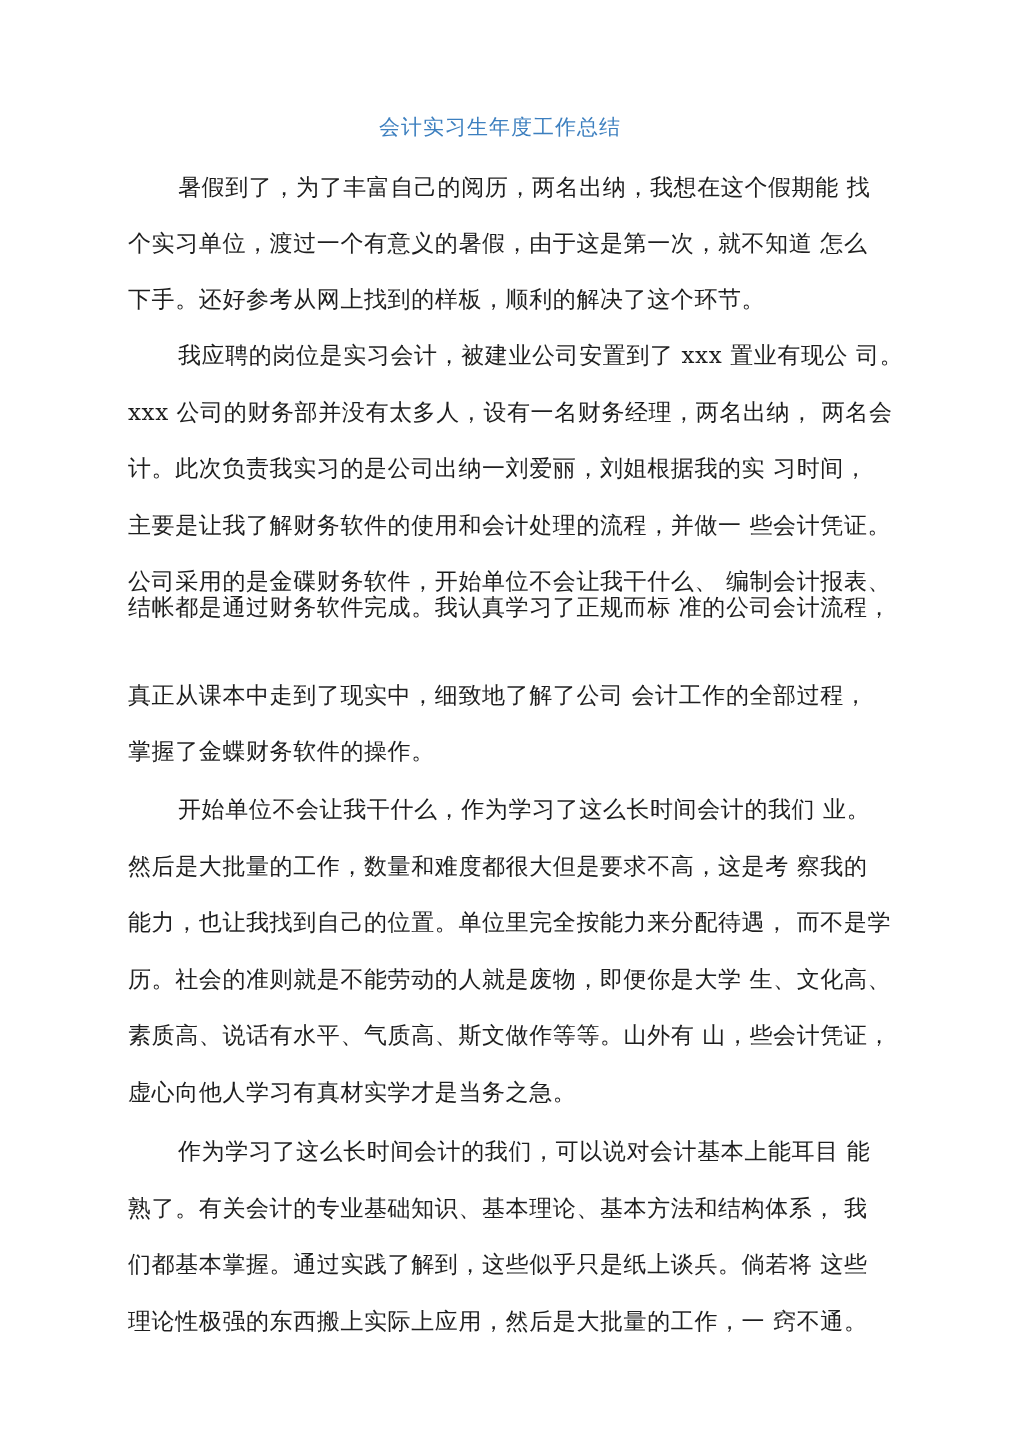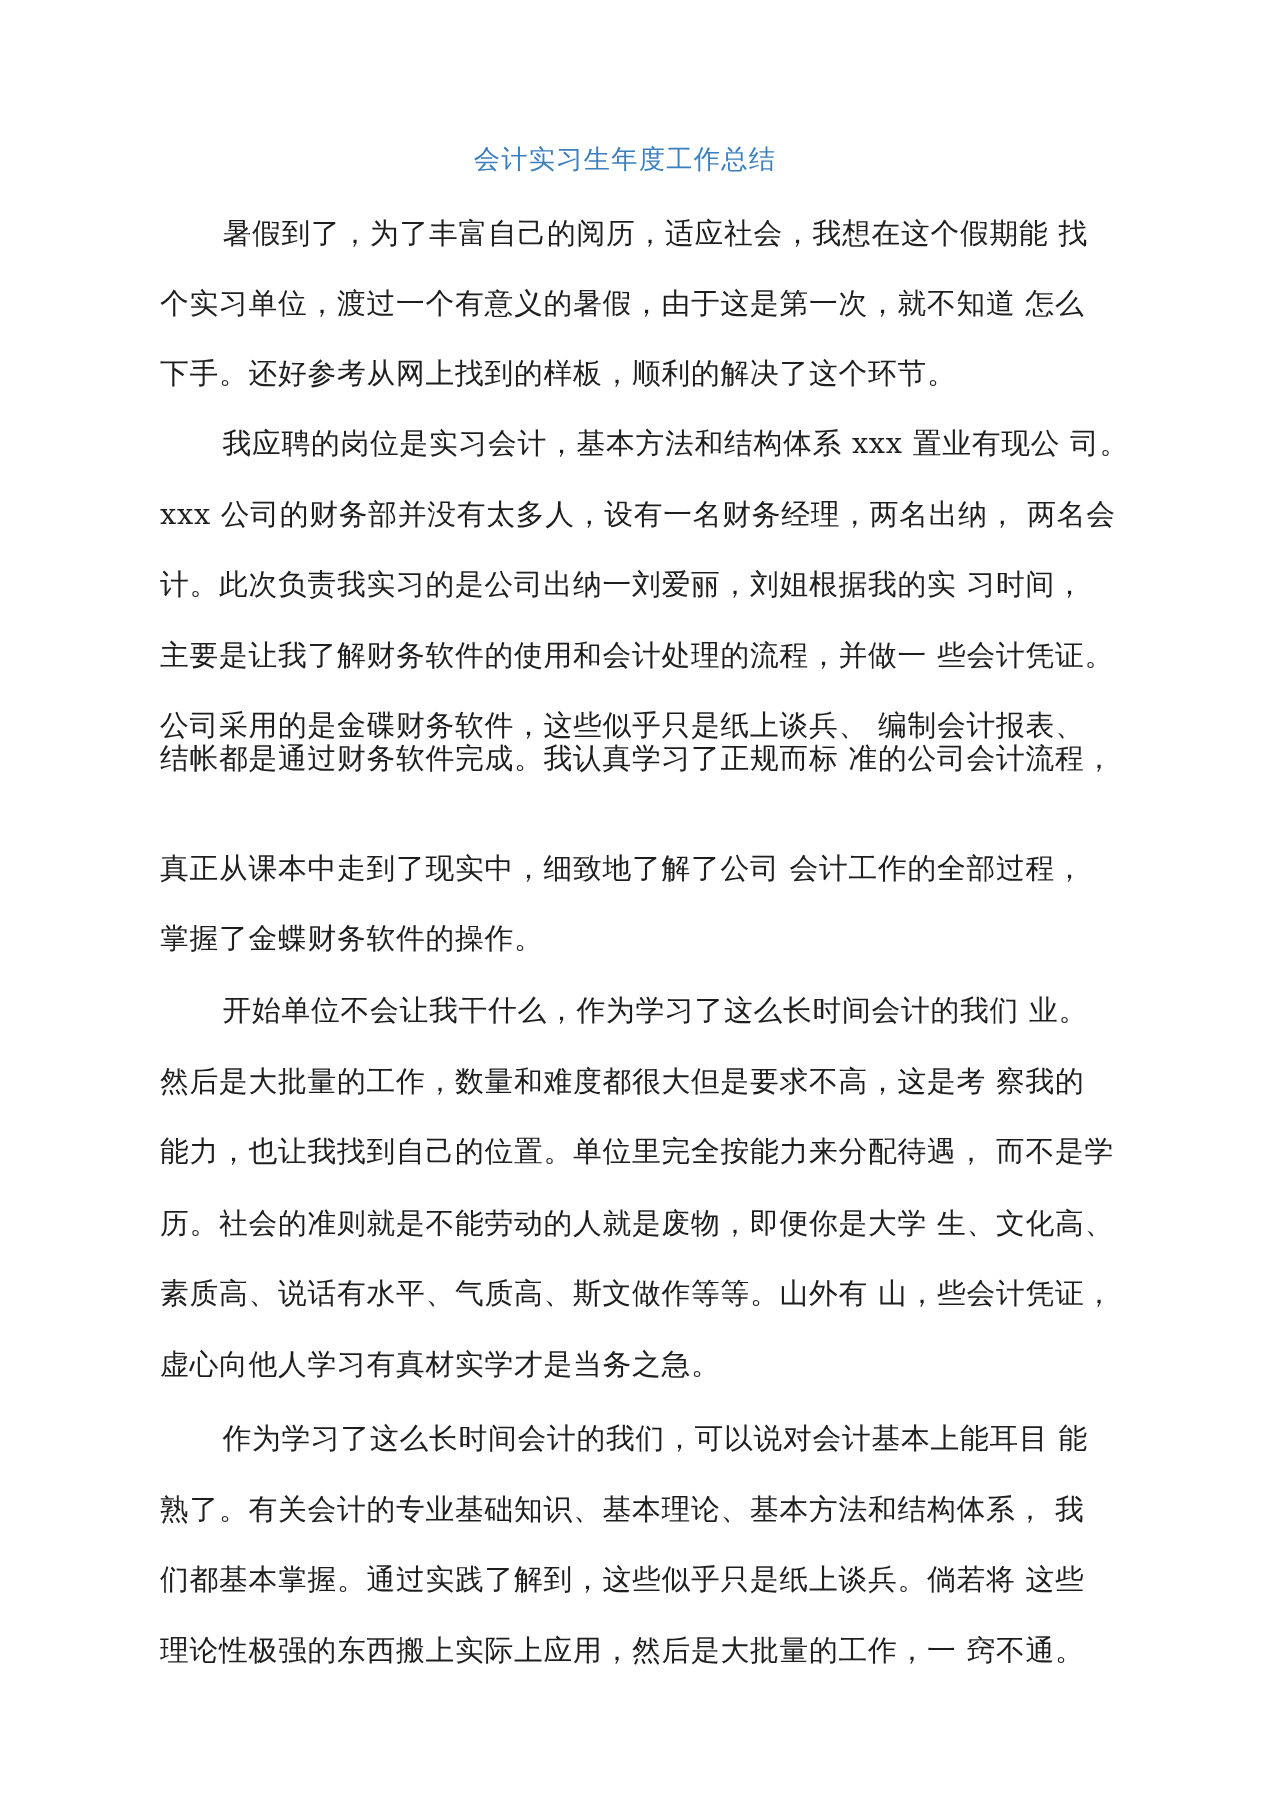--- a/index.html
+++ b/index.html
@@ -12,31 +12,31 @@
           white-space: pre; letter-spacing: 0.6px; color: #1e1e1e; }
   .line.indent { left: 178px; }
 </style>
 </head>
 <body>
 
 <div class="page">
   <div class="title">会计实习生年度工作总结</div>
 
   <div>
-    <div class="line indent" style="top:172px">暑假到了，为了丰富自己的阅历，适应社会，我想在这个假期能 找</div>
+    <div class="line indent" style="top:172px">暑假到了，为了丰富自己的阅历，两名出纳，我想在这个假期能 找</div>
     <div class="line" style="top:228px">个实习单位，渡过一个有意义的暑假，由于这是第一次，就不知道 怎么</div>
     <div class="line" style="top:284px">下手。还好参考从网上找到的样板，顺利的解决了这个环节。</div>
   </div>
 
   <div>
-    <div class="line indent" style="top:340px">我应聘的岗位是实习会计，基本方法和结构体系 xxx 置业有现公 司。</div>
+    <div class="line indent" style="top:340px">我应聘的岗位是实习会计，被建业公司安置到了 xxx 置业有现公 司。</div>
     <div class="line" style="top:397px">xxx 公司的财务部并没有太多人，设有一名财务经理，两名出纳， 两名会</div>
     <div class="line" style="top:453px">计。此次负责我实习的是公司出纳一刘爱丽，刘姐根据我的实 习时间，</div>
     <div class="line" style="top:510px">主要是让我了解财务软件的使用和会计处理的流程，并做一 些会计凭证。</div>
-    <div class="line" style="top:566px">公司采用的是金碟财务软件，这些似乎只是纸上谈兵、 编制会计报表、</div>
+    <div class="line" style="top:566px">公司采用的是金碟财务软件，开始单位不会让我干什么、 编制会计报表、</div>
     <div class="line" style="top:592px">结帐都是通过财务软件完成。我认真学习了正规而标 准的公司会计流程，</div>
     <div class="line" style="top:680px">真正从课本中走到了现实中，细致地了解了公司 会计工作的全部过程，</div>
     <div class="line" style="top:736px">掌握了金蝶财务软件的操作。</div>
   </div>
 
   <div>
     <div class="line indent" style="top:794px">开始单位不会让我干什么，作为学习了这么长时间会计的我们 业。</div>
     <div class="line" style="top:851px">然后是大批量的工作，数量和难度都很大但是要求不高，这是考 察我的</div>
     <div class="line" style="top:907px">能力，也让我找到自己的位置。单位里完全按能力来分配待遇， 而不是学</div>
     <div class="line" style="top:964px">历。社会的准则就是不能劳动的人就是废物，即便你是大学 生、文化高、</div>

